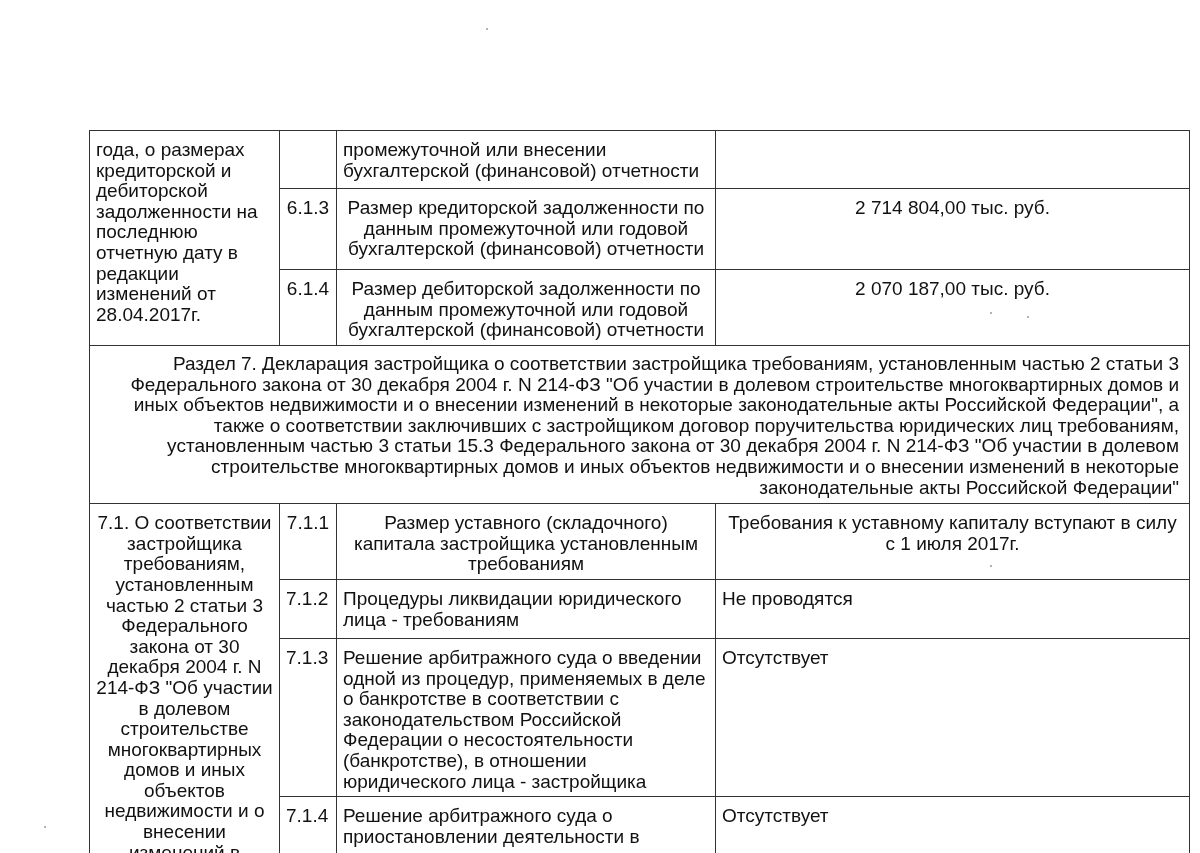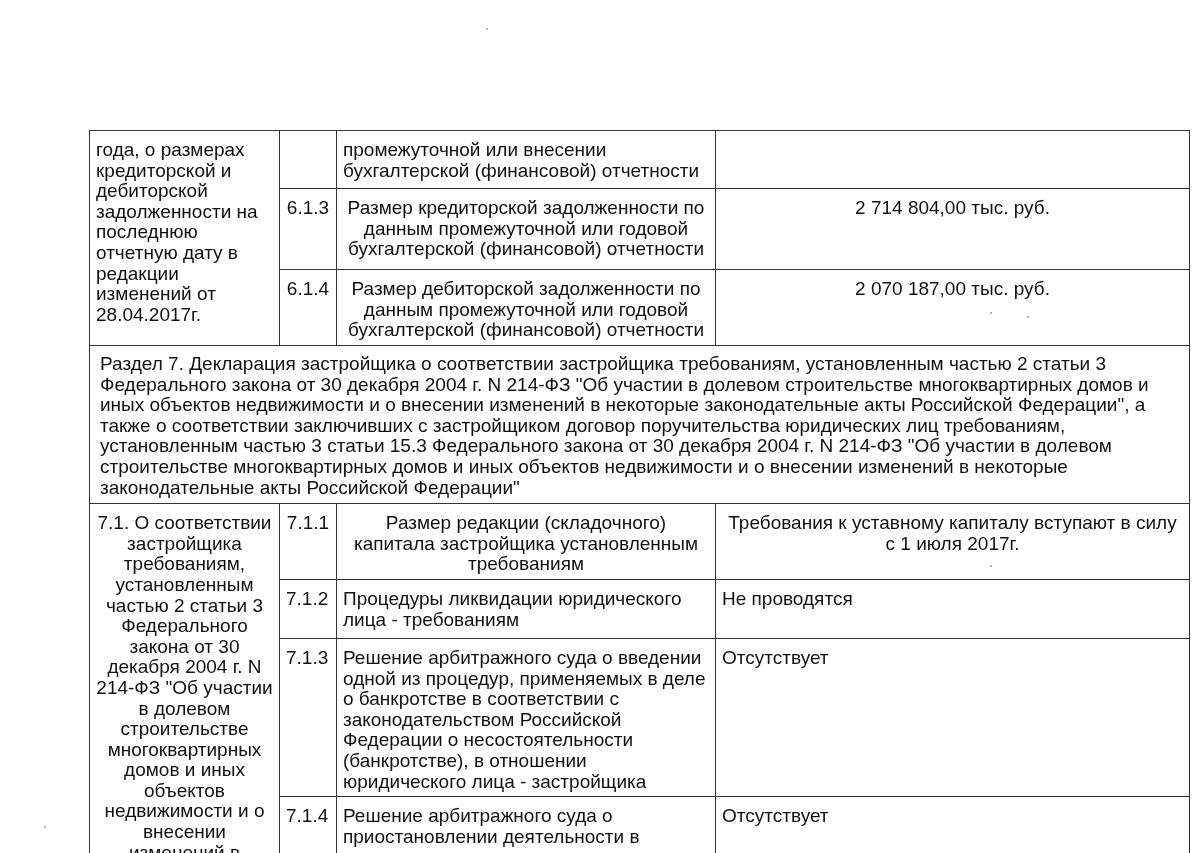--- a/index.html
+++ b/index.html
@@ -18,21 +18,21 @@
       border: 1.4px solid #333;
       vertical-align: top;
       padding: 9px 6px 4px 6px;
       word-wrap: break-word;
     }
     .col1 { width: 190px; }
     .col2 { width: 57px; }
     .col3 { width: 379px; }
     .col4 { width: 474px; }
     .doc-table td.section-cell {
-      text-align: left;
+      text-align: right;
       padding: 8px 10px 5px 10px;
     }
     .doc-table td.open-bottom { border-bottom: none; }
     .num { padding-left: 6px; }
     .dot { position: absolute; width: 2px; height: 2px; background: #999; border-radius: 1px; }
   </style>
 </head>
 <body>
 
 <div class="page">
@@ -66,21 +66,21 @@
 
       <tr style="height:150px;">
         <td colspan="4" class="section-cell">Раздел 7. Декларация застройщика о соответствии застройщика требованиям, установленным частью 2 статьи 3 Федерального закона от 30 декабря 2004 г. N 214-ФЗ "Об участии в долевом строительстве многоквартирных домов и иных объектов недвижимости и о внесении изменений в некоторые законодательные акты Российской Федерации", а также о соответствии заключивших с застройщиком договор поручительства юридических лиц требованиям, установленным частью 3 статьи 15.3 Федерального закона от 30 декабря 2004 г. N 214-ФЗ "Об участии в долевом строительстве многоквартирных домов и иных объектов недвижимости и о внесении изменений в некоторые законодательные акты Российской Федерации"</td>
       </tr>
 
       <tr style="height:57px;text-align:center;">
         <td rowspan="4" class="open-bottom">
           <span>7.1. О соответствии застройщика требованиям, установленным частью 2 статьи 3 Федерального закона от 30 декабря 2004 г. N 214-ФЗ "Об участии в долевом строительстве многоквартирных домов и иных объектов недвижимости и о внесении изменений в некоторые</span>
         </td>
         <td class="num">7.1.1</td>
-        <td>Размер редакции (складочного) капитала застройщика установленным требованиям</td>
+        <td>Размер уставного (складочного) капитала застройщика установленным требованиям</td>
         <td>Требования к уставному капиталу вступают в силу с 1 июля 2017г.</td>
       </tr>
       <tr style="height:59px;">
         <td class="num">7.1.2</td>
         <td>Процедуры ликвидации юридического лица - требованиям</td>
         <td>Не проводятся</td>
       </tr>
       <tr style="height:123px;">
         <td class="num">7.1.3</td>
         <td>Решение арбитражного суда о введении одной из процедур, применяемых в деле о банкротстве в соответствии с законодательством Российской Федерации о несостоятельности (банкротстве), в отношении юридического лица - застройщика</td>

